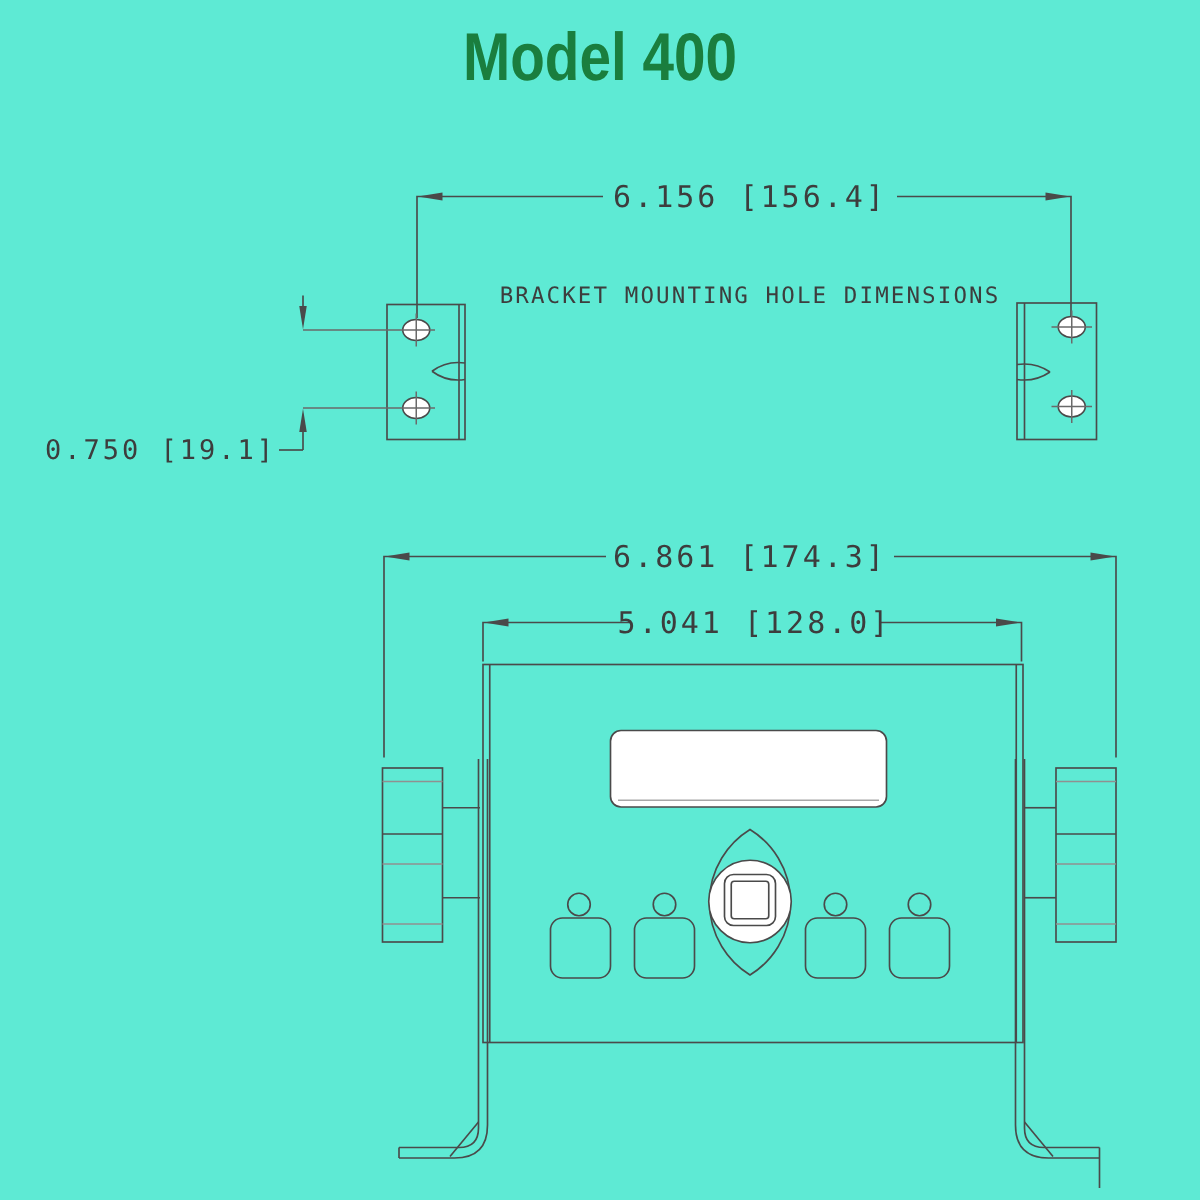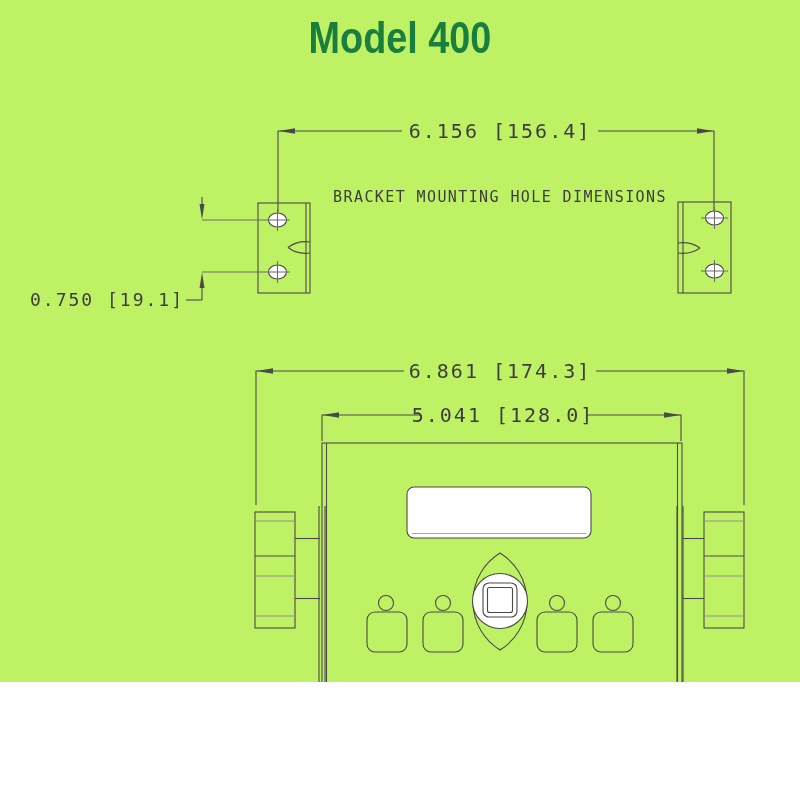--- a/index.html
+++ b/index.html
@@ -1,16 +1,16 @@
 <!DOCTYPE html>
 <html><head>
 <meta charset="utf-8">
 <style>
   html,body{margin:0;padding:0;background:#ffffff;}
-  .page{position:relative;width:800px;height:682px;background:#bef264;overflow:hidden;
+  .page{position:relative;width:800px;height:800px;background:#5eead4;overflow:hidden;
         font-family:"DejaVu Sans Mono", monospace;}
   .title{position:absolute;top:12px;left:0;width:100%;text-align:center;
          font-family:"Liberation Sans", sans-serif;font-weight:bold;font-size:45px;
          transform:scaleX(0.84);transform-origin:50% 50%;letter-spacing:0px;}
   svg{position:absolute;top:0;left:0;}
   .ln{stroke:#4a4a4a;stroke-width:1.1;fill:none;}
   .ln-thin{stroke:#6a6a6a;stroke-width:1;fill:none;}
   .knurl-light{stroke:#909090;stroke-width:1;fill:none;}
   .arrow{fill:#4a4a4a;stroke:none;}
   .hole{fill:#ffffff;stroke:#4a4a4a;stroke-width:1.1;}

